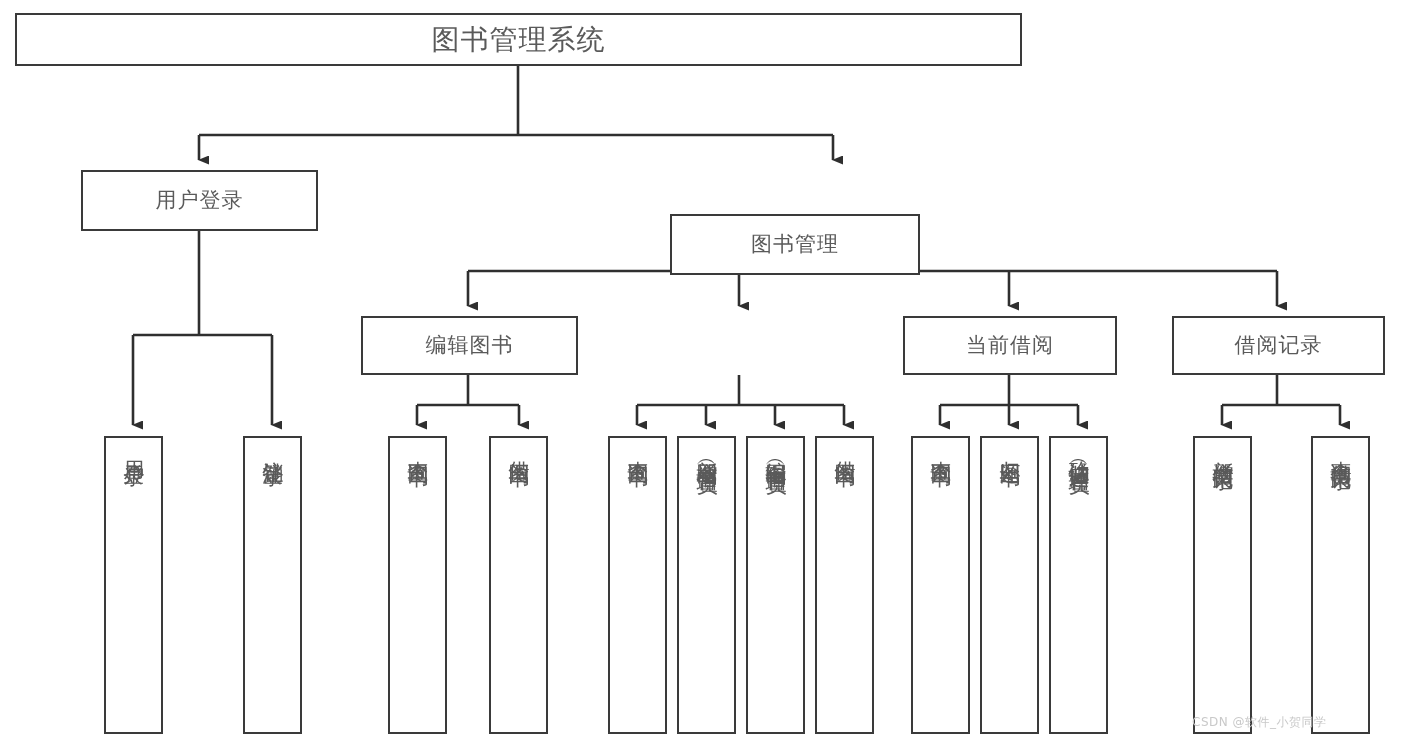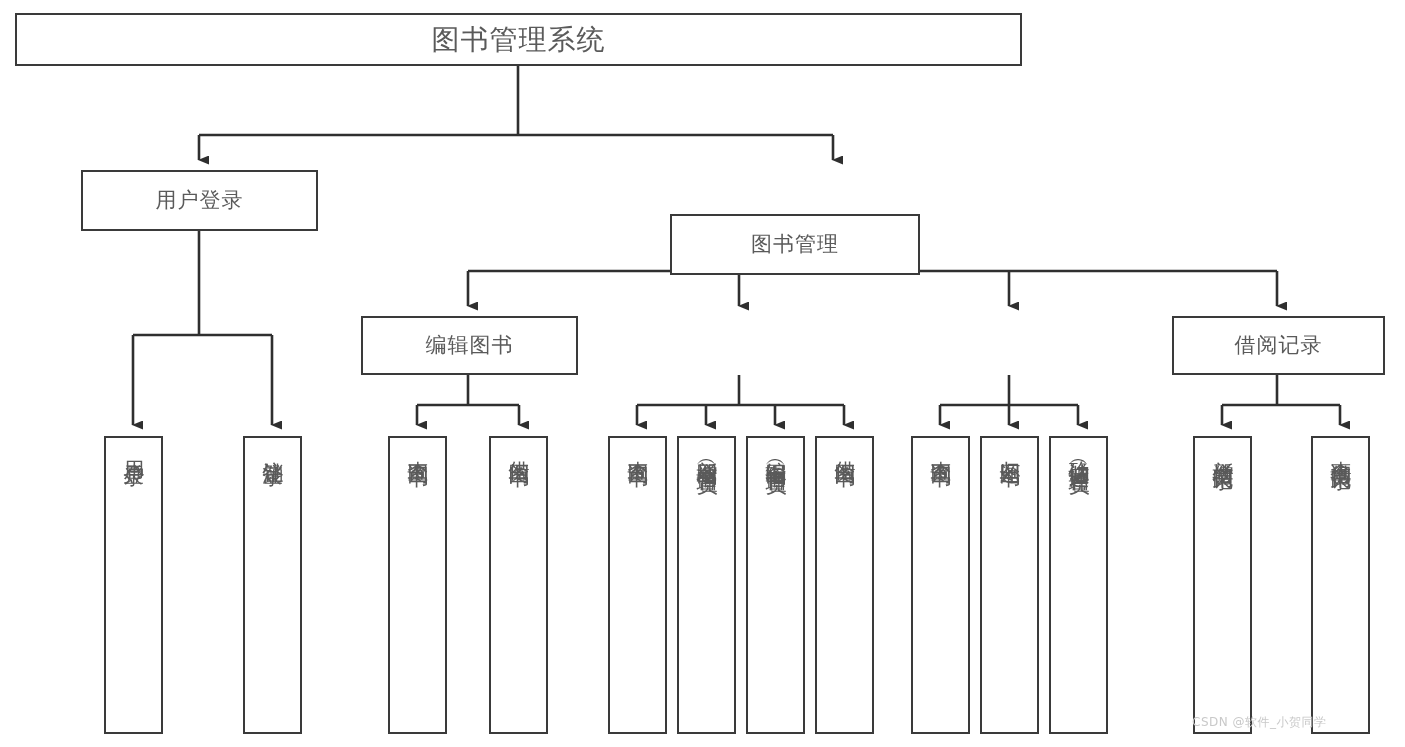--- a/index.html
+++ b/index.html
@@ -110,20 +110,23 @@
   <div class="node-box" style="left:81px;top:170px;width:237px;height:61px;">
     <span class="node-label">用户登录</span>
   </div>
   <div class="node-box" style="left:670px;top:170px;width:250px;height:61px;margin-top:44px;">
     <span class="node-label">图书管理</span>
   </div>
 
   <div class="node-box" style="left:361px;top:316px;width:217px;height:59px;">
     <span class="node-label">编辑图书</span>
   </div>
+  <div class="node-box" style="left:903px;top:316px;width:214px;height:59px;">
+    <span class="node-label">当前借阅</span>
+  </div>
   <div class="node-box" style="left:1172px;top:316px;width:213px;height:59px;">
     <span class="node-label">借阅记录</span>
   </div>
 
   <div class="node-box leaf-box" style="left:104px;top:436px;width:59px;height:298px;">
     <span class="node-label">用户登录</span>
   </div>
   <div class="node-box leaf-box" style="left:243px;top:436px;width:59px;height:298px;">
     <span class="node-label">注销登录</span>
   </div>

